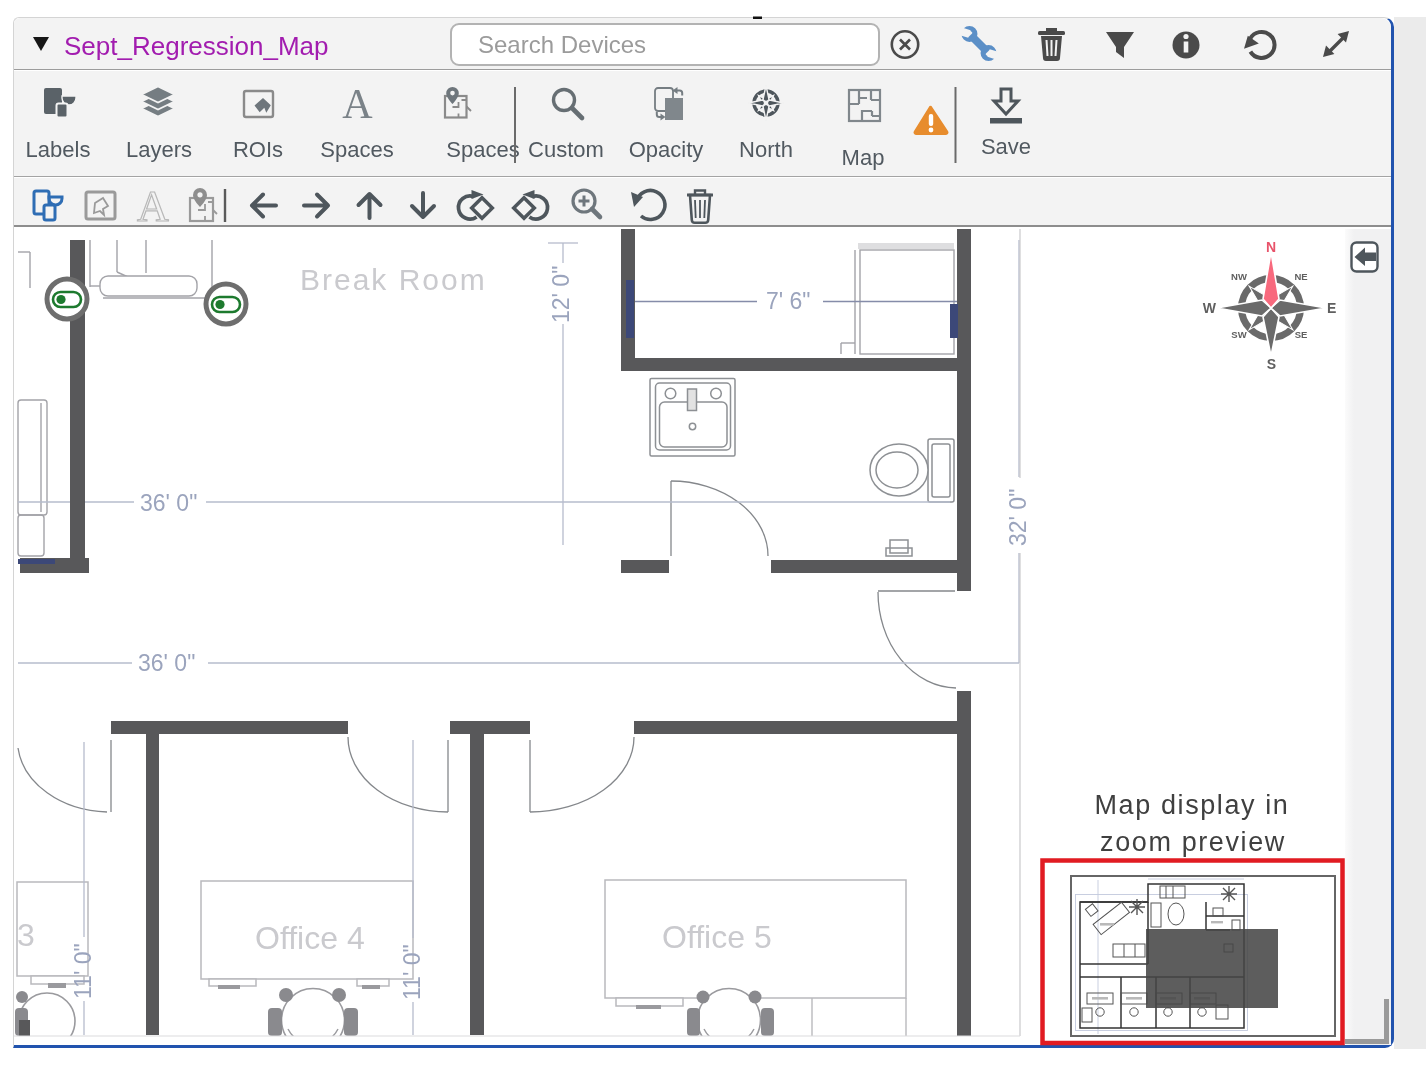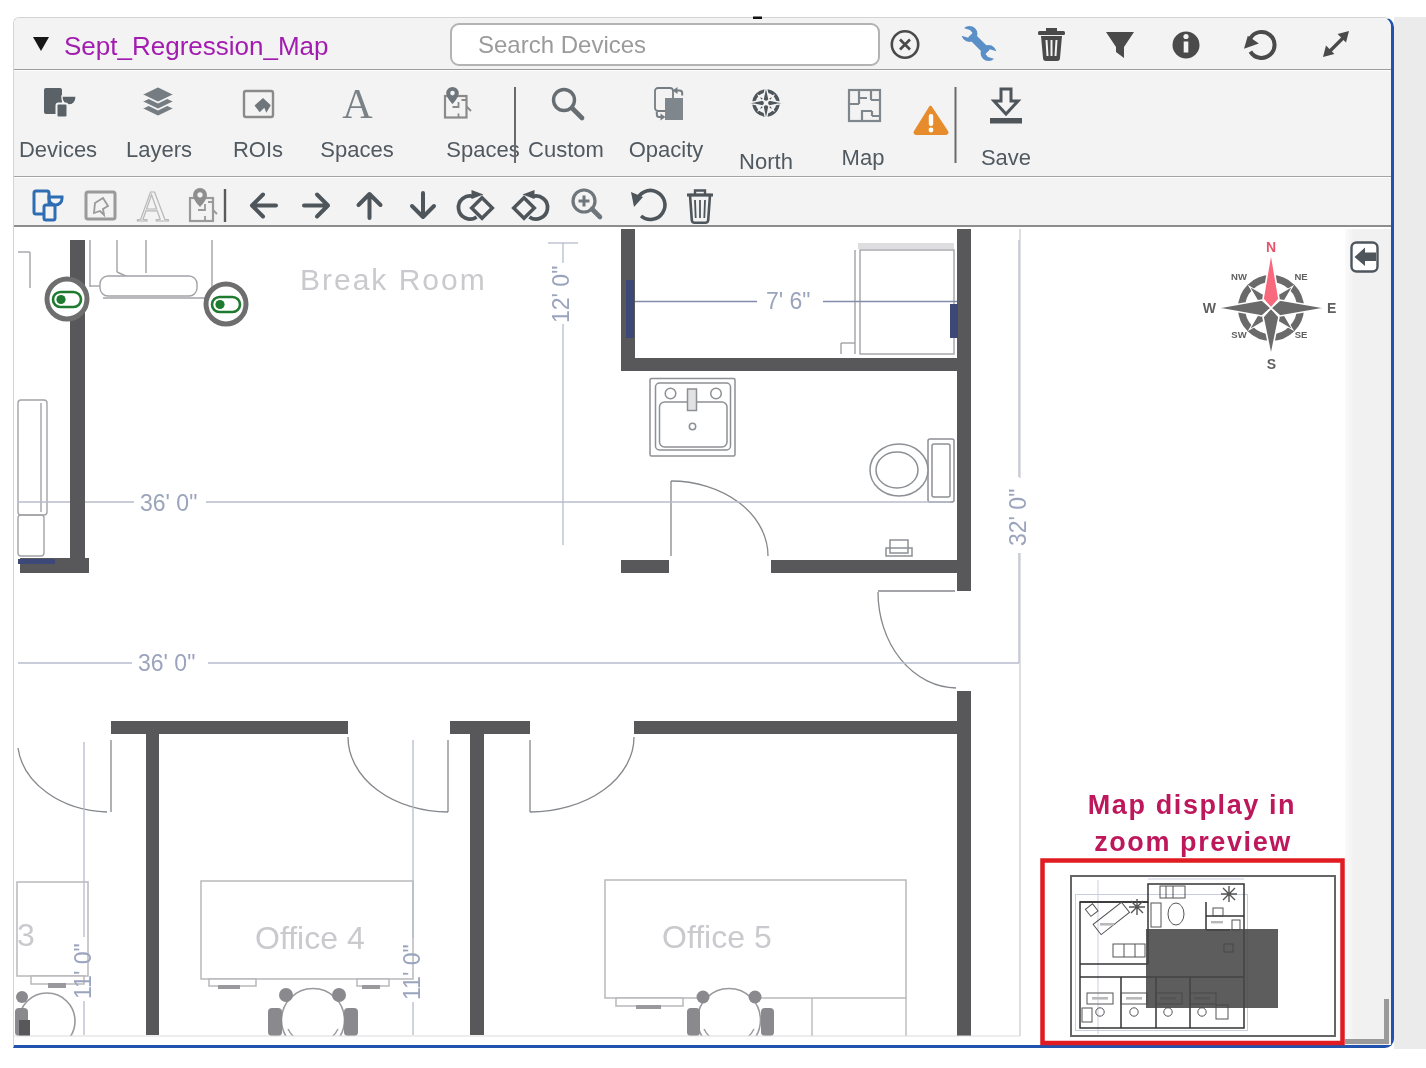--- a/index.html
+++ b/index.html
@@ -7,44 +7,44 @@
 #win{left:13px;top:17px;width:1381px;height:1031px;background:#ffffff;border-top:1px solid #d4d4d4;border-left:1px solid #d4d4d4;border-right:3px solid #2153ae;border-bottom:3px solid #2153ae;border-radius:6px 10px 9px 0}
 #row1{left:14px;top:18px;width:1377px;height:52px;background:#f3f3f3;border-bottom:1px solid #9c9c9c;border-radius:6px 10px 0 0}
 #row2{left:14px;top:71px;width:1377px;height:106px;background:#f3f3f3;border-bottom:1px solid #a3a3a3}
 #row3{left:14px;top:178px;width:1377px;height:49px;background:#f3f3f3;border-bottom:2px solid #8d8d8d}
 #strip{left:1345px;top:229px;width:46px;height:816px;background:linear-gradient(90deg,#fbfbfb,#f1f1f2 9px)}
 #title{left:64px;top:31px;font-size:26px;color:#a21caf;letter-spacing:0px}
 #tri{left:33px;top:37px;width:0;height:0;border-left:8px solid transparent;border-right:8px solid transparent;border-top:14px solid #161616}
 #search{left:450px;top:23px;width:430px;height:43px;background:#fff;border:2px solid #b3b3b3;border-radius:9px}
 #searchph{left:478px;top:31px;font-size:24px;color:#9b9b9b}
 .tlabel{position:absolute;transform:translateX(-50%);font-size:22px;color:#515960;white-space:nowrap}
-.redtxt{position:absolute;transform:translateX(-50%);font-size:27px;font-weight:bold;color:#be185d;letter-spacing:1.6px;white-space:nowrap}
+.redtxt{position:absolute;transform:translateX(-50%);font-size:27px;font-weight:normal;color:#404040;letter-spacing:1.6px;white-space:nowrap}
 #gfx{left:0;top:0}
 </style></head>
 <body>
 <div class="abs" id="rightbg"></div>
 <div class="abs" id="win"></div>
 <div class="abs" id="row1"></div>
 <div class="abs" id="row2"></div>
 <div class="abs" id="row3"></div>
 <div class="abs" id="strip"></div>
 <div class="abs" id="tri"></div>
 <div class="abs" id="title">Sept_Regression_Map</div>
 <div class="abs" id="search"></div>
 <div class="abs" id="searchph">Search Devices</div>
-<div class="tlabel" style="left:58px;top:137px">Devices</div>
+<div class="tlabel" style="left:58px;top:137px">Labels</div>
 <div class="tlabel" style="left:159px;top:137px">Layers</div>
 <div class="tlabel" style="left:258px;top:137px">ROIs</div>
 <div class="tlabel" style="left:357px;top:137px">Spaces</div>
 <div class="tlabel" style="left:483px;top:137px">Spaces</div>
 <div class="tlabel" style="left:566px;top:137px">Custom</div>
 <div class="tlabel" style="left:666px;top:137px">Opacity</div>
-<div class="tlabel" style="left:766px;top:149px">North</div>
+<div class="tlabel" style="left:766px;top:137px">North</div>
 <div class="tlabel" style="left:863px;top:145px">Map</div>
-<div class="tlabel" style="left:1006px;top:145px">Save</div>
+<div class="tlabel" style="left:1006px;top:134px">Save</div>
 <div class="redtxt" style="left:1192px;top:790px">Map display in</div>
 <div class="redtxt" style="left:1193px;top:827px">zoom preview</div>
 <svg class="abs" id="gfx" width="1426" height="1068" viewBox="0 0 1426 1068">
 <defs>
 <clipPath id="planClip">
         <rect x="14" y="229" width="1024" height="807"></rect>
       </clipPath>
 </defs>
 
 <rect x="753" y="16.5" width="9" height="2.5" fill="#111"></rect>

